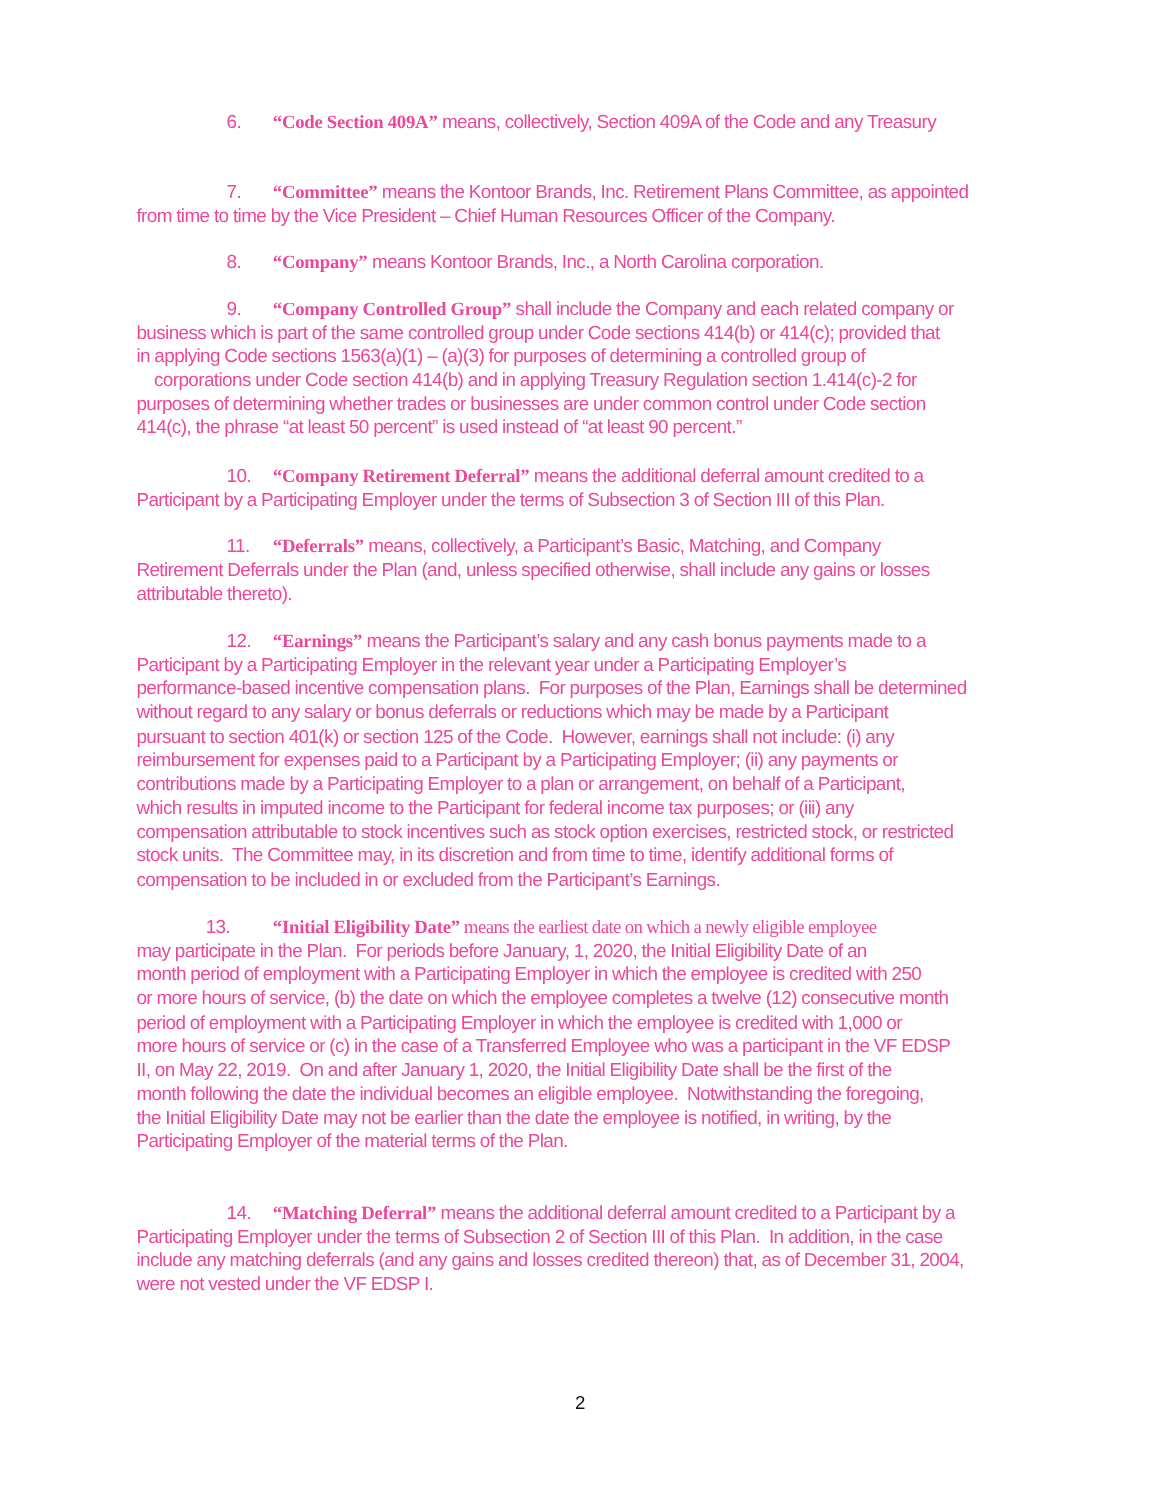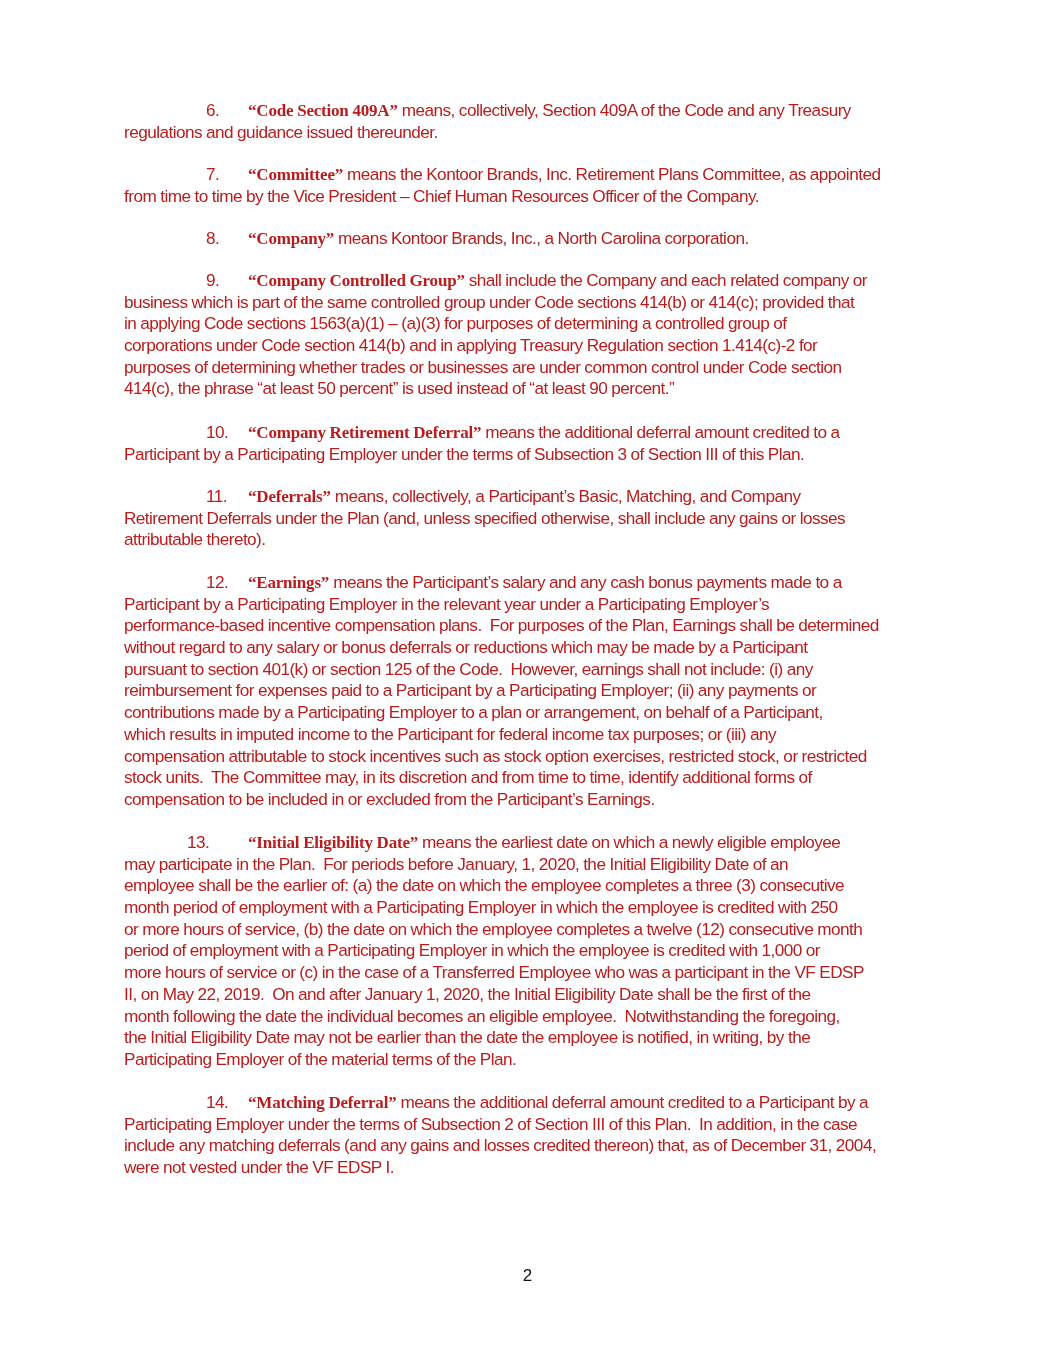--- a/index.html
+++ b/index.html
@@ -5,21 +5,21 @@
     html, body { margin: 0; padding: 0; background: #ffffff; }
     body { width: 1055px; height: 1365px; position: relative; overflow: hidden; }
     .page { position: absolute; left: 0; top: 0; width: 1055px; height: 1365px; background: #fff; }
     .para {
       position: absolute;
       left: 124px;
       width: 820px;
       font-family: "Liberation Sans", sans-serif;
       font-size: 17.2px;
       line-height: 21.7px;
-      color: #b91c1c;
+      color: #ec4899;
       letter-spacing: -0.55px;
       word-spacing: -0.2px;
       white-space: nowrap;
     }
     .para .line { display: block; height: 21.7px; }
     .num { display: inline-block; }
     .term {
       font-family: "Liberation Serif", serif;
       font-weight: bold;
       font-size: 17px;
@@ -35,34 +35,33 @@
       color: #111;
     }
   </style>
 </head>
 <body>
 
 <div class="page">
   <div id="paras">
       <div class="para" style="top: 100px;">
         <span class="line"><span class="num" style="margin-left: 82px; width: 42px;">6.</span><span class="term">“Code Section 409A”</span><span style="white-space: pre;"> means, collectively, Section 409A of the Code and any Treasury</span></span>
-        <span class="line"><span style="white-space: pre;">regulations and guidance issued thereunder.</span></span>
       </div>
       <div class="para" style="top: 164px;">
         <span class="line"><span class="num" style="margin-left: 82px; width: 42px;">7.</span><span class="term">“Committee”</span><span style="white-space: pre;"> means the Kontoor Brands, Inc. Retirement Plans Committee, as appointed</span></span>
         <span class="line"><span style="white-space: pre;">from time to time by the Vice President – Chief Human Resources Officer of the Company.</span></span>
       </div>
       <div class="para" style="top: 228px;">
         <span class="line"><span class="num" style="margin-left: 82px; width: 42px;">8.</span><span class="term">“Company”</span><span style="white-space: pre;"> means Kontoor Brands, Inc., a North Carolina corporation.</span></span>
       </div>
       <div class="para" style="top: 270px;">
         <span class="line"><span class="num" style="margin-left: 82px; width: 42px;">9.</span><span class="term">“Company Controlled Group”</span><span style="white-space: pre;"> shall include the Company and each related company or</span></span>
         <span class="line"><span style="white-space: pre;">business which is part of the same controlled group under Code sections 414(b) or 414(c); provided that</span></span>
         <span class="line"><span style="white-space: pre;">in applying Code sections 1563(a)(1) – (a)(3) for purposes of determining a controlled group of</span></span>
-        <span class="line"><span style="white-space: pre;">corporations under Code section 414(b) and in applying Treasury Regulation section 1.414(c)-2 for</span></span>
+        <span class="line"><span style="white-space: pre; margin-left: 16px;">corporations under Code section 414(b) and in applying Treasury Regulation section 1.414(c)-2 for</span></span>
         <span class="line"><span style="white-space: pre;">purposes of determining whether trades or businesses are under common control under Code section</span></span>
         <span class="line"><span style="white-space: pre;">414(c), the phrase “at least 50 percent” is used instead of “at least 90 percent.”</span></span>
       </div>
       <div class="para" style="top: 422px;">
         <span class="line"><span class="num" style="margin-left: 82px; width: 42px;">10.</span><span class="term">“Company Retirement Deferral”</span><span style="white-space: pre;"> means the additional deferral amount credited to a</span></span>
         <span class="line"><span style="white-space: pre;">Participant by a Participating Employer under the terms of Subsection 3 of Section III of this Plan.</span></span>
       </div>
       <div class="para" style="top: 486px;">
         <span class="line"><span class="num" style="margin-left: 82px; width: 42px;">11.</span><span class="term">“Deferrals”</span><span style="white-space: pre; text-align: center;"> means, collectively, a Participant’s Basic, Matching, and Company</span></span>
         <span class="line"><span style="white-space: pre;">Retirement Deferrals under the Plan (and, unless specified otherwise, shall include any gains or losses</span></span>
@@ -75,23 +74,22 @@
         <span class="line"><span style="white-space: pre;">without regard to any salary or bonus deferrals or reductions which may be made by a Participant</span></span>
         <span class="line"><span style="white-space: pre;">pursuant to section 401(k) or section 125 of the Code.  However, earnings shall not include: (i) any</span></span>
         <span class="line"><span style="white-space: pre;">reimbursement for expenses paid to a Participant by a Participating Employer; (ii) any payments or</span></span>
         <span class="line"><span style="white-space: pre;">contributions made by a Participating Employer to a plan or arrangement, on behalf of a Participant,</span></span>
         <span class="line"><span style="white-space: pre;">which results in imputed income to the Participant for federal income tax purposes; or (iii) any</span></span>
         <span class="line"><span style="white-space: pre;">compensation attributable to stock incentives such as stock option exercises, restricted stock, or restricted</span></span>
         <span class="line"><span style="white-space: pre;">stock units.  The Committee may, in its discretion and from time to time, identify additional forms of</span></span>
         <span class="line"><span style="white-space: pre;">compensation to be included in or excluded from the Participant’s Earnings.</span></span>
       </div>
       <div class="para" style="top: 832px;">
-        <span class="line"><span class="num" style="margin-left: 63px; width: 61px;">13.</span><span class="term">“Initial Eligibility Date”</span><span style="white-space: pre;"> means the earliest date on which a newly eligible employee</span></span>
+        <span class="line"><span class="num" style="margin-left: 63px; width: 61px;">13.</span><span class="term">“Initial Eligibility Date”</span><span style="white-space: pre; font-family: Liberation Serif, serif;"> means the earliest date on which a newly eligible employee</span></span>
         <span class="line"><span style="white-space: pre;">may participate in the Plan.  For periods before January, 1, 2020, the Initial Eligibility Date of an</span></span>
-        <span class="line"><span style="white-space: pre;">employee shall be the earlier of: (a) the date on which the employee completes a three (3) consecutive</span></span>
         <span class="line"><span style="white-space: pre;">month period of employment with a Participating Employer in which the employee is credited with 250</span></span>
         <span class="line"><span style="white-space: pre;">or more hours of service, (b) the date on which the employee completes a twelve (12) consecutive month</span></span>
         <span class="line"><span style="white-space: pre;">period of employment with a Participating Employer in which the employee is credited with 1,000 or</span></span>
         <span class="line"><span style="white-space: pre;">more hours of service or (c) in the case of a Transferred Employee who was a participant in the VF EDSP</span></span>
         <span class="line"><span style="white-space: pre;">II, on May 22, 2019.  On and after January 1, 2020, the Initial Eligibility Date shall be the first of the</span></span>
         <span class="line"><span style="white-space: pre;">month following the date the individual becomes an eligible employee.  Notwithstanding the foregoing,</span></span>
         <span class="line"><span style="white-space: pre;">the Initial Eligibility Date may not be earlier than the date the employee is notified, in writing, by the</span></span>
         <span class="line"><span style="white-space: pre;">Participating Employer of the material terms of the Plan.</span></span>
       </div>
       <div class="para" style="top: 1092px;">

